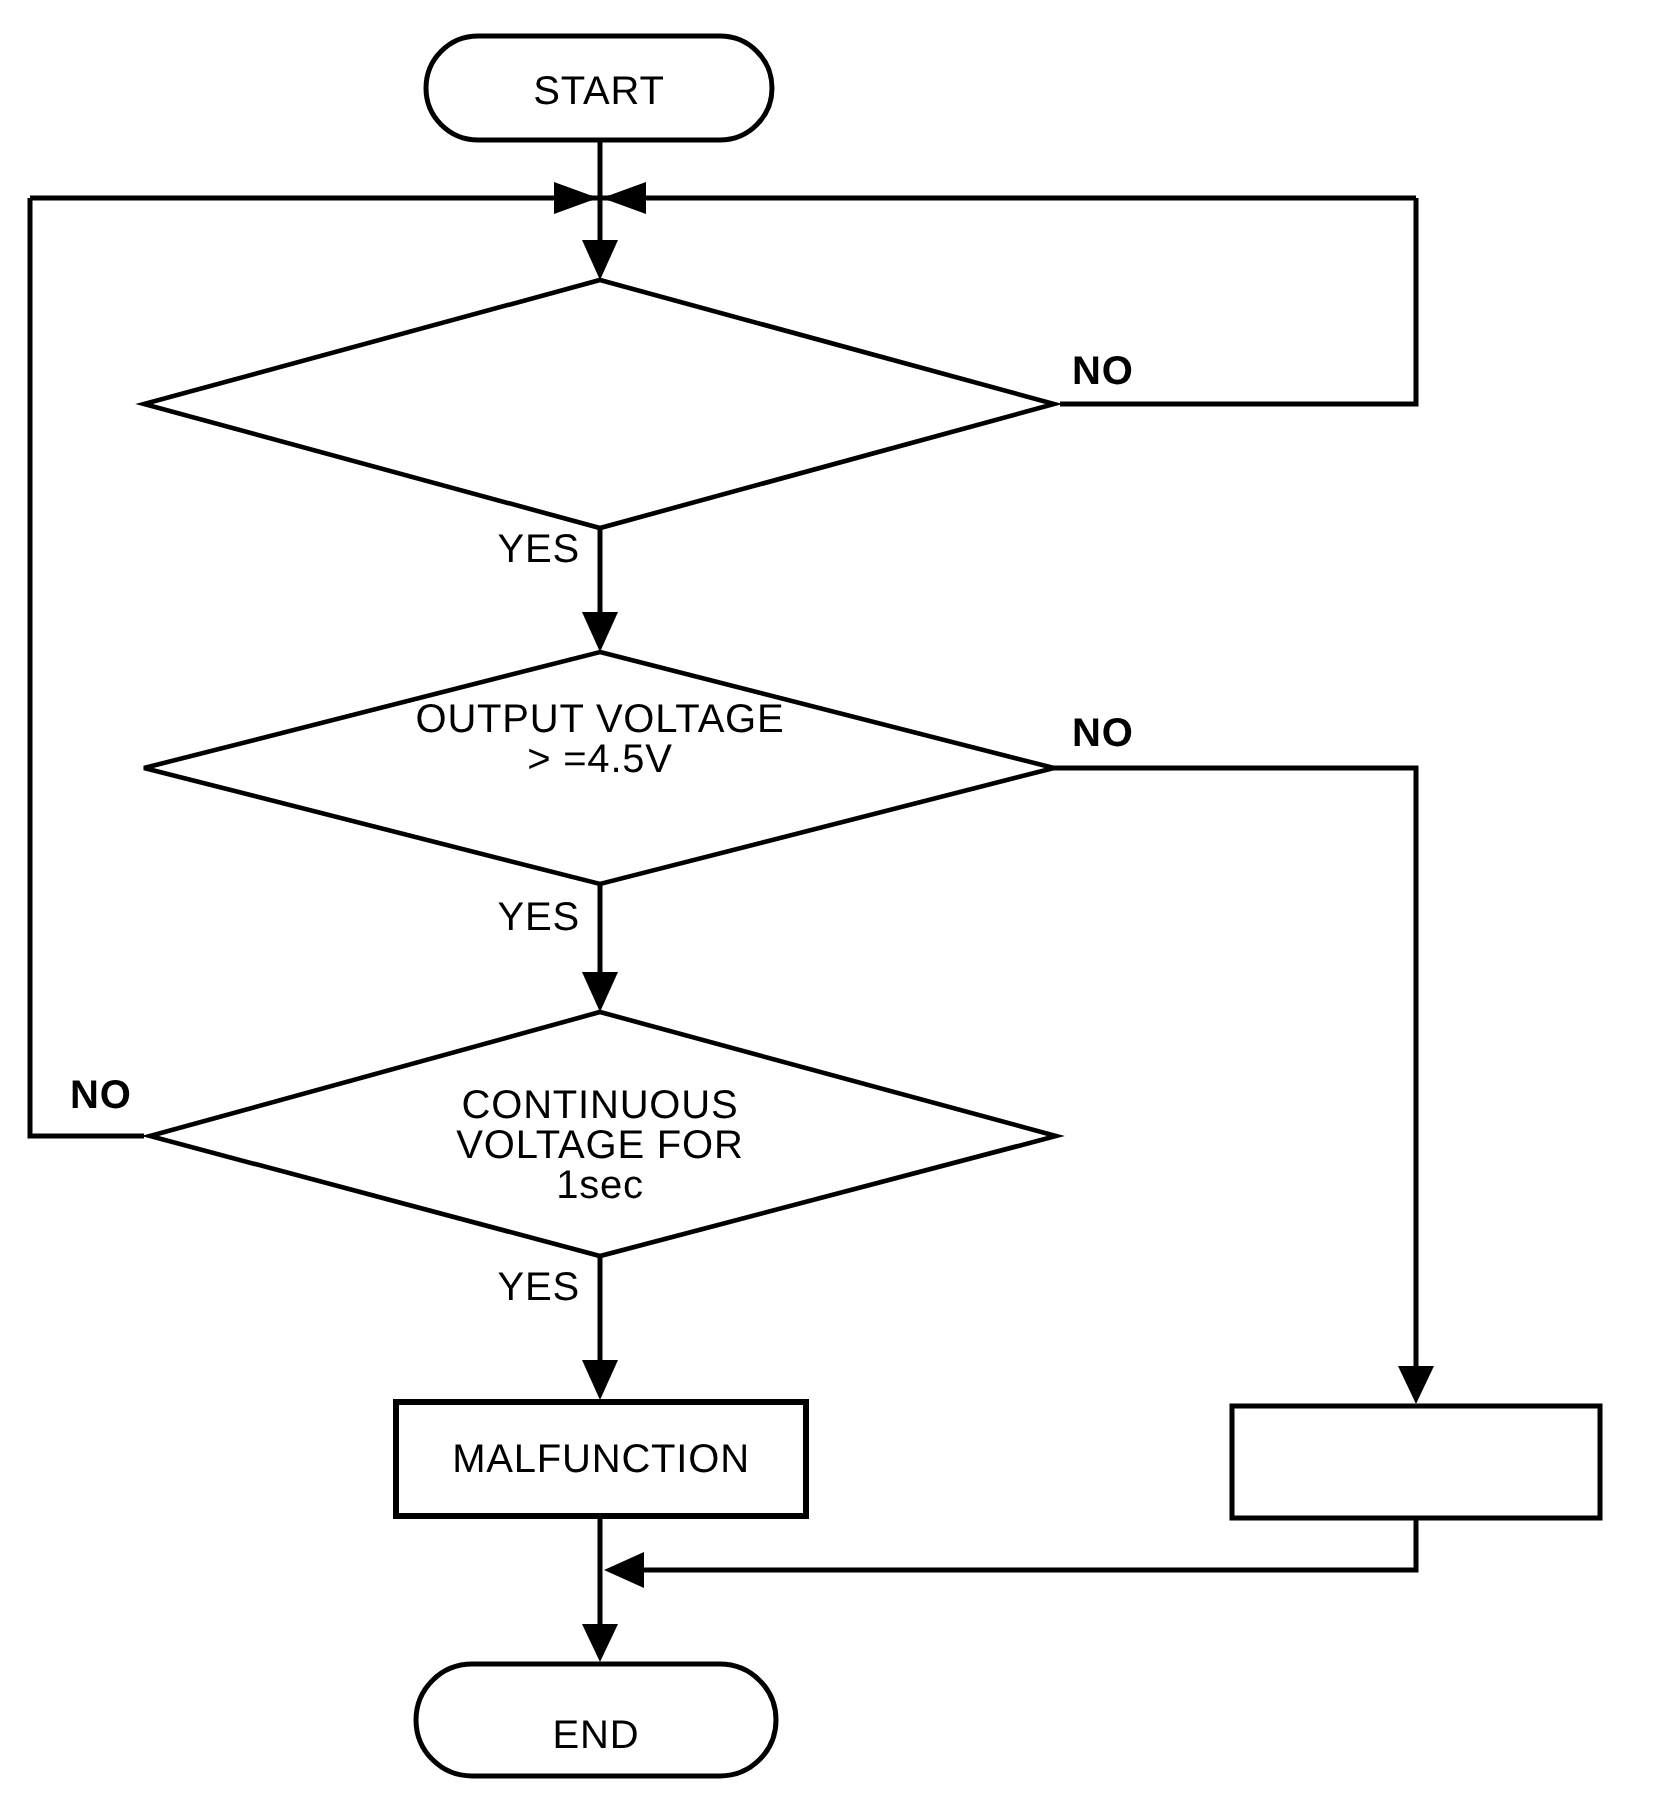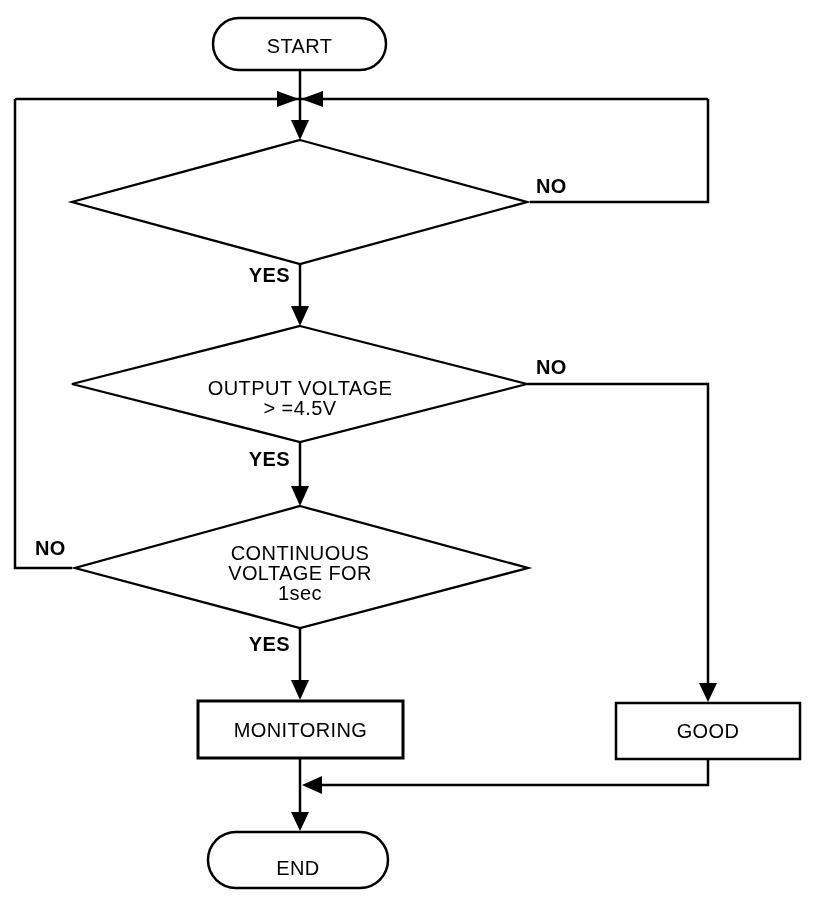--- a/index.html
+++ b/index.html
@@ -20,21 +20,21 @@
     letter-spacing: 0.4px;
     white-space: pre-line;
     color: #000;
   }
   .node-label {
     display: flex;
     align-items: center;
     justify-content: center;
     text-align: center;
   }
-  .branch-label-right { text-align: right; font-weight: bold; }
+  .branch-label-right { text-align: right; }
   .branch-label-left  { text-align: left; font-weight: bold; }
 </style>
 </head>
 <body>
 
 <div class="stage">
 
   <svg width="832" height="900" viewBox="0 0 832 900">
 
     <g stroke="#000000" stroke-width="2.5" fill="none">
@@ -67,30 +67,29 @@
       <polygon points="291,680 309,680 300,700"></polygon>
       <polygon points="699,683 717,683 708,702"></polygon>
       <polygon points="322,776 302,785 322,794"></polygon>
       <polygon points="291,812 309,812 300,831"></polygon>
     </g>
   </svg>
 
   <div class="label node-label" style="left:213px; top:18px; width:173px; height:56px;">START</div>
 
 
-  <div class="label node-label" style="left:150px; top:356px; width:300px; height:84px;">OUTPUT VOLTAGE
+  <div class="label node-label" style="left:150px; top:328px; width:300px; height:84px;">OUTPUT VOLTAGE
 &gt; =4.5V</div>
 
   <div class="label node-label" style="left:150px; top:521px; width:300px; height:104px;">CONTINUOUS
 VOLTAGE FOR
 1sec</div>
 
-  <div class="label node-label" style="left:198px; top:701px; width:205px; height:57px;">MONITORING</div>
+  <div class="label node-label" style="left:198px; top:701px; width:205px; height:57px;">MALFUNCTION</div>
 
-  <div class="label node-label" style="left:616px; top:703px; width:184px; height:56px;">GOOD</div>
 
   <div class="label node-label" style="left:208px; top:832px; width:180px; height:72px;">END</div>
 
   <div class="label branch-label-left" style="left:536px; top:176px; width:80px;">NO</div>
 
   <div class="label branch-label-right" style="left:140px; top:265px; width:150px;">YES</div>
 
   <div class="label branch-label-left" style="left:536px; top:357px; width:80px;">NO</div>
 
   <div class="label branch-label-right" style="left:140px; top:449px; width:150px;">YES</div>

